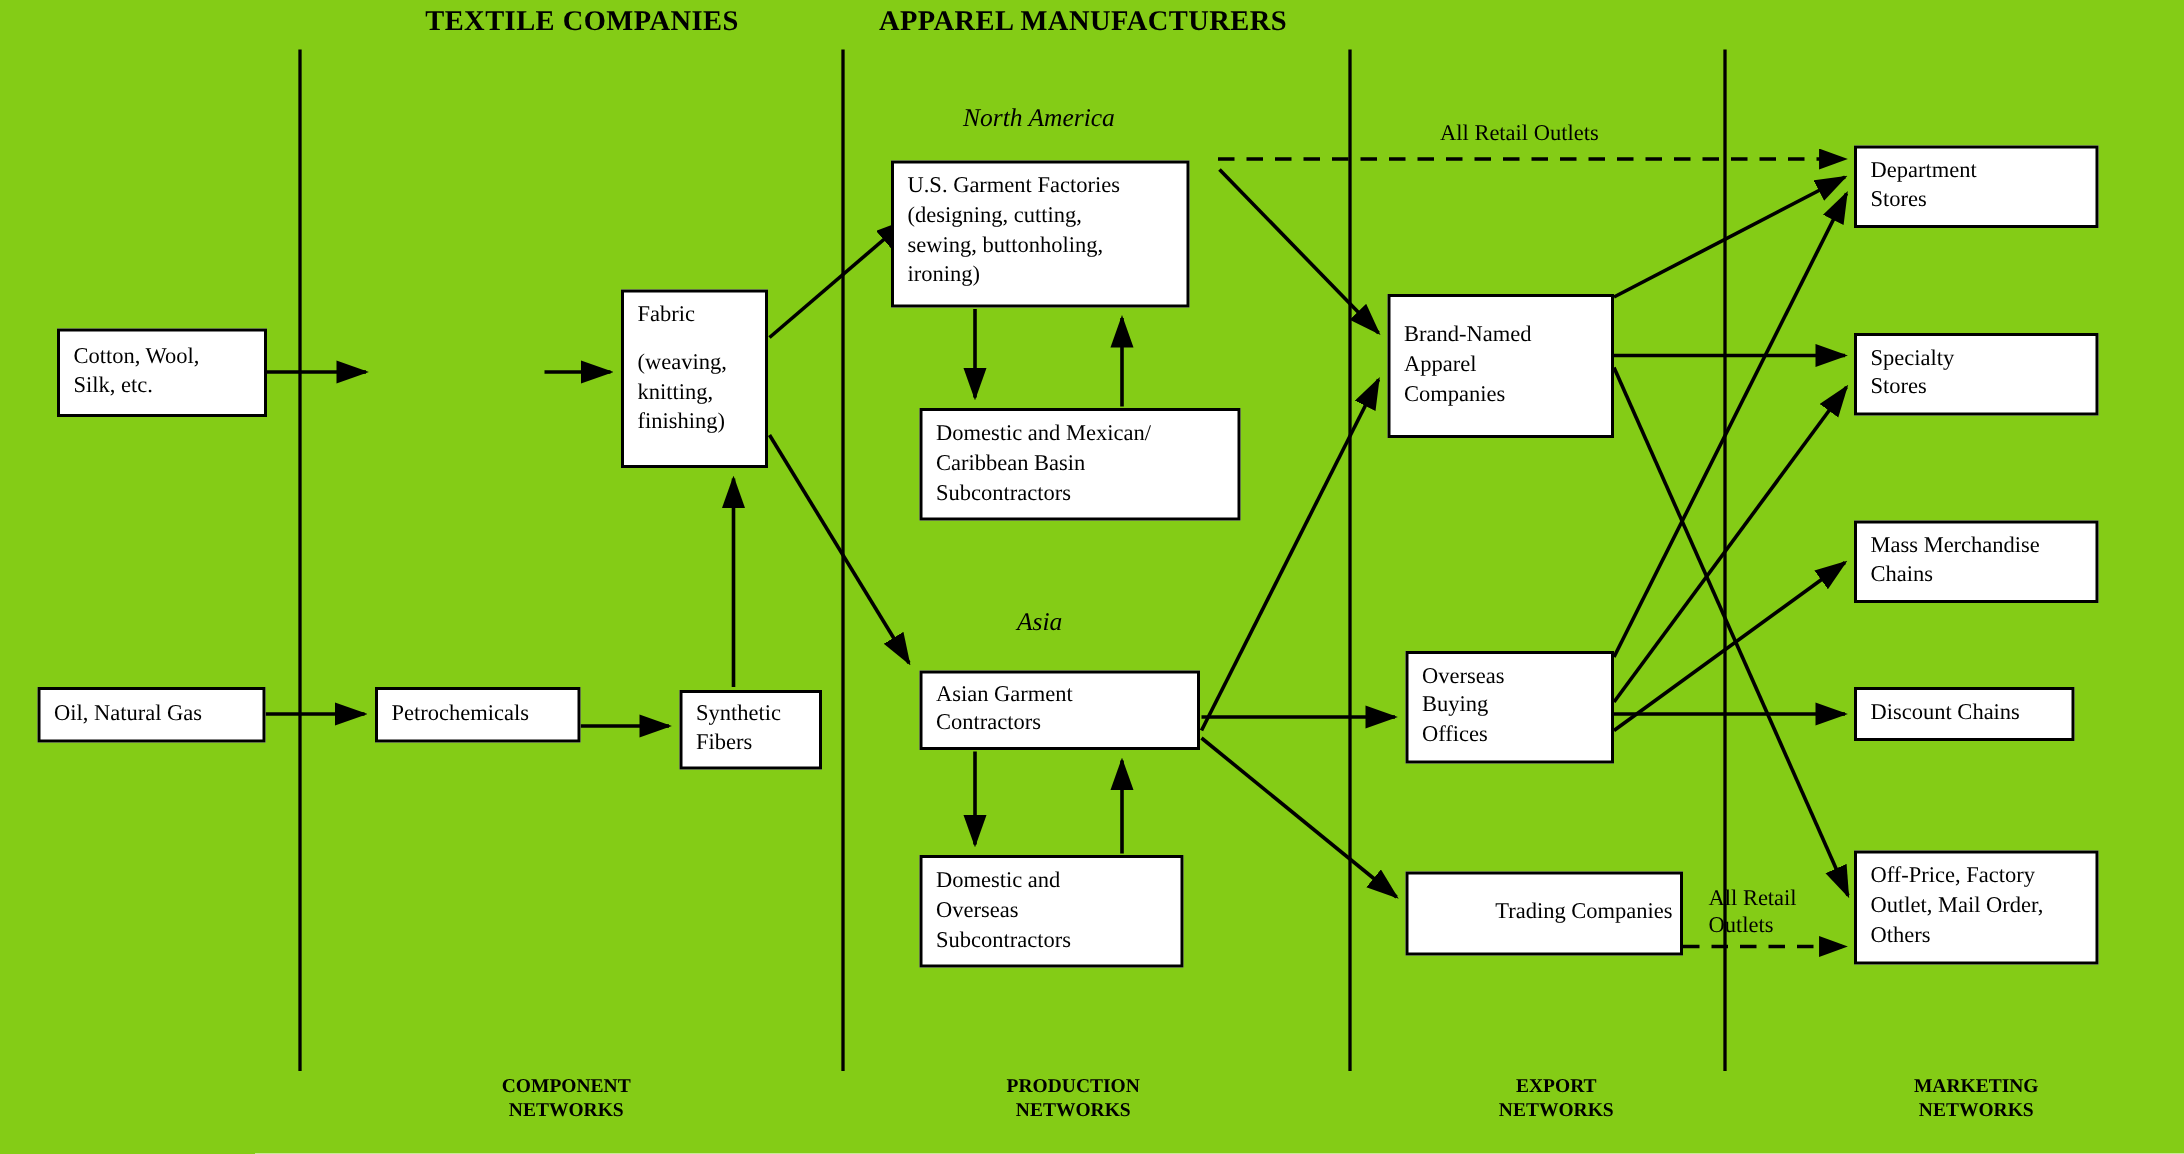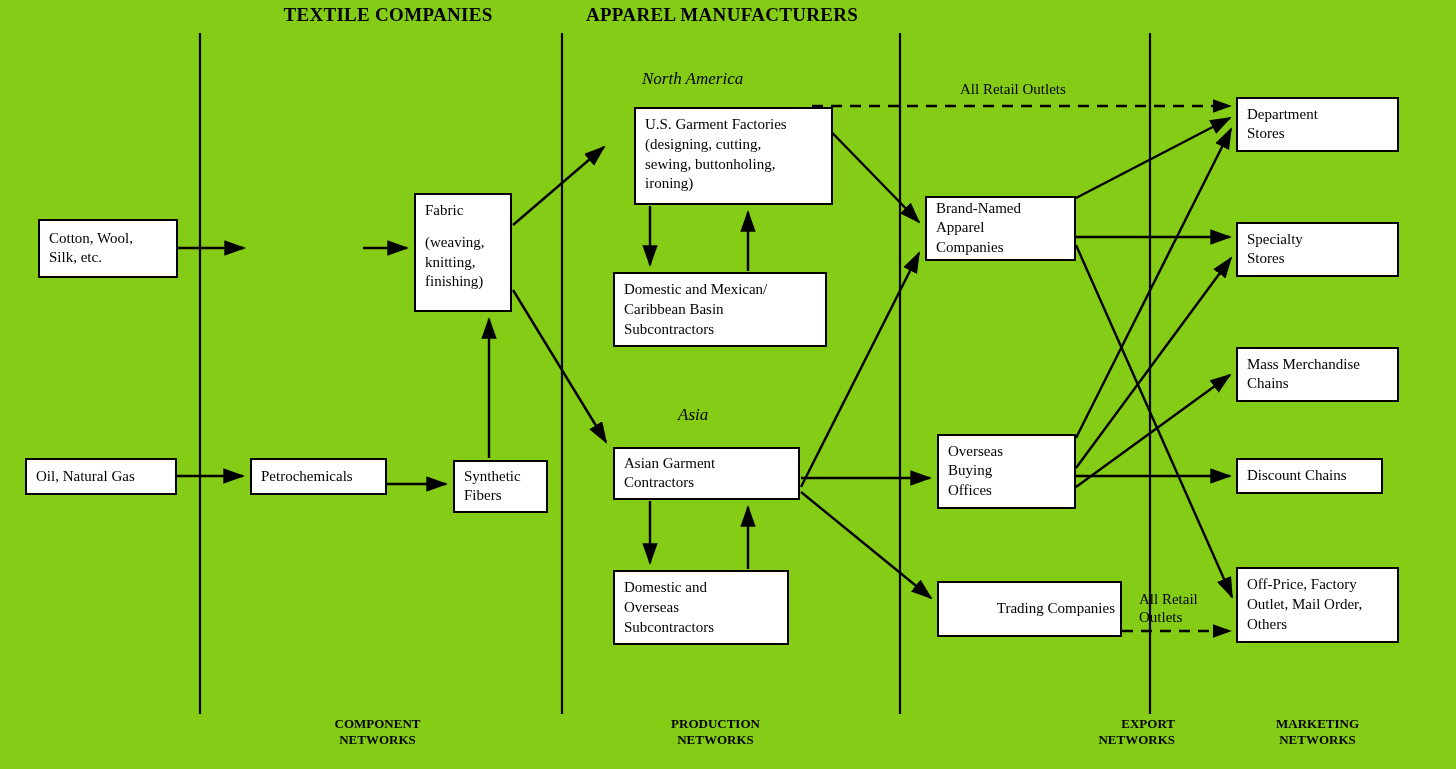--- a/index.html
+++ b/index.html
@@ -121,21 +121,21 @@
     </div>
   </div>
 
   <div class="node pad-mid" style="left:453px;top:460px;width:95px;height:53px;">
     <div class="txt">
       <div>Synthetic</div>
         <div>Fibers</div>
     </div>
   </div>
 
-  <div class="node pad-top" style="left:634px;top:107px;width:199px;height:98px;">
+  <div class="node pad-top" style="left:594px;top:107px;width:199px;height:98px;">
     <div class="txt">
       <div>U.S. Garment Factories</div>
         <div>(designing, cutting,</div>
       <div>sewing, buttonholing,</div>
         <div>ironing)</div>
     </div>
   </div>
 
   <div class="node pad-top" style="left:613px;top:272px;width:214px;height:75px;">
     <div class="txt">
@@ -153,21 +153,21 @@
   </div>
 
   <div class="node pad-top" style="left:613px;top:570px;width:176px;height:75px;">
     <div class="txt">
       <div>Domestic and</div>
         <div>Overseas</div>
       <div>Subcontractors</div>
     </div>
   </div>
 
-  <div class="node pad-mid" style="left:925px;top:196px;width:151px;height:65px;">
+  <div class="node pad-mid" style="left:925px;top:196px;width:151px;height:96px;">
     <div class="txt">
       <div>Brand-Named</div>
         <div>Apparel</div>
       <div>Companies</div>
     </div>
   </div>
 
   <div class="node pad-mid" style="left:937px;top:434px;width:139px;height:75px;">
     <div class="txt">
       <div>Overseas</div>
@@ -218,21 +218,21 @@
   </div>
 
   <div class="foot-label" style="left:240px;top:716px;width:275px;">
     <div>COMPONENT</div>
     <div>NETWORKS</div>
   </div>
   <div class="foot-label" style="left:578px;top:716px;width:275px;">
     <div>PRODUCTION</div>
     <div>NETWORKS</div>
   </div>
-  <div class="foot-label" style="left:900px;top:716px;width:275px;text-align:right;">
+  <div class="foot-label" style="left:900px;top:716px;width:275px;">
     <div>EXPORT</div>
     <div>NETWORKS</div>
   </div>
   <div class="foot-label" style="left:1180px;top:716px;width:275px;">
     <div>MARKETING</div>
     <div>NETWORKS</div>
   </div>
 
 </div>
 

